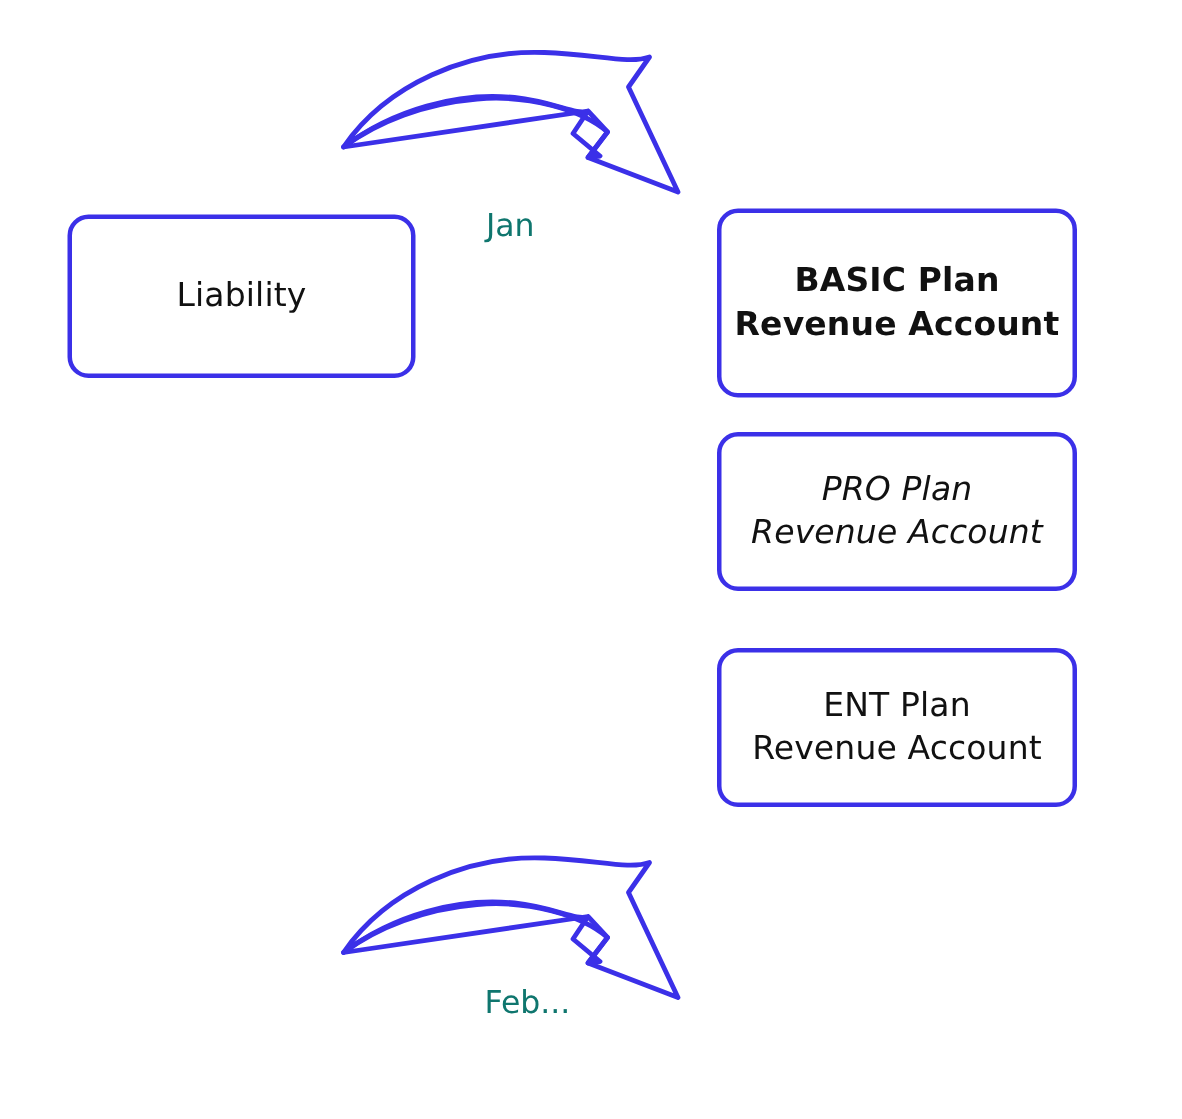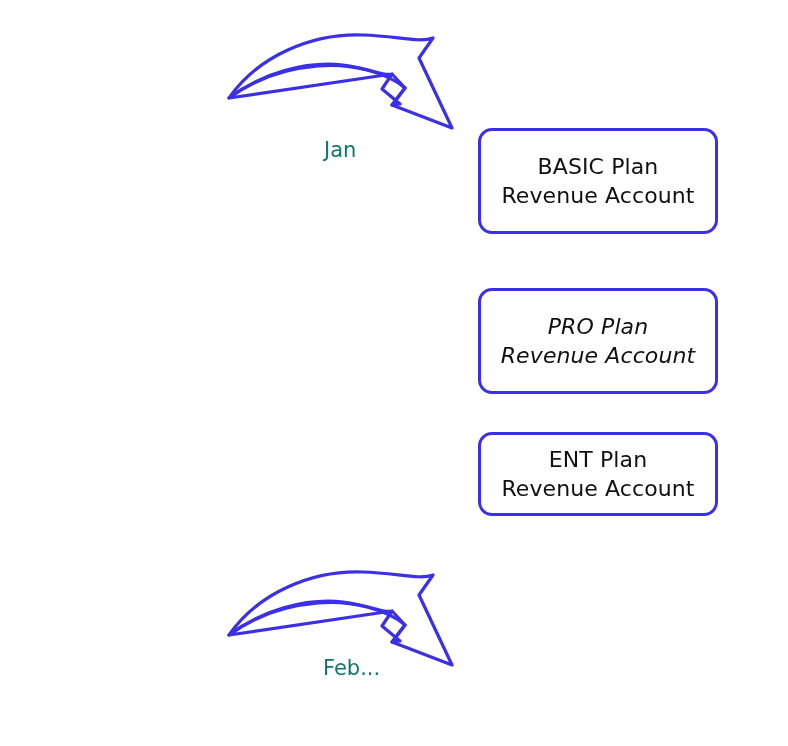--- a/index.html
+++ b/index.html
@@ -32,27 +32,27 @@
     font-size: 22px;
     line-height: 1.32;
     letter-spacing: 0.1px;
     white-space: pre-line;
     user-select: none;
   }
   #node-liability {
     left: 45px;  top: 143px;  width: 232px; height: 109px;
   }
   #node-basic {
-    left: 478px; top: 128px;  width: 240px; height: 106px;
+    left: 478px; top: 139px;  width: 240px; height: 126px; font-weight: bold;
   }
   #node-pro {
     left: 478px; top: 288px;  width: 240px; height: 106px; font-style: italic;
   }
   #node-ent {
-    left: 478px; top: 432px;  width: 240px; height: 84px;
+    left: 478px; top: 432px;  width: 240px; height: 106px;
   }
   .arrow-layer {
     position: absolute;
     left: 0; top: 0;
     width: 788px;
     height: 746px;
     pointer-events: none;
   }
   .arrow-layer path {
     fill: none;
@@ -114,20 +114,21 @@
              C 262,610 306,598 343,602
              C 370,605 384,614 392,611
              L 382,626
              L 400,641
              L 392,642
              L 405,625
              L 392,611
              Z"></path>
   </svg>
 
+  <div class="node" id="node-liability">Liability</div>
 
   <div class="node" id="node-basic">BASIC Plan
 Revenue Account</div>
 
   <div class="node" id="node-pro">PRO Plan
 Revenue Account</div>
 
   <div class="node" id="node-ent">ENT Plan
 Revenue Account</div>
 

